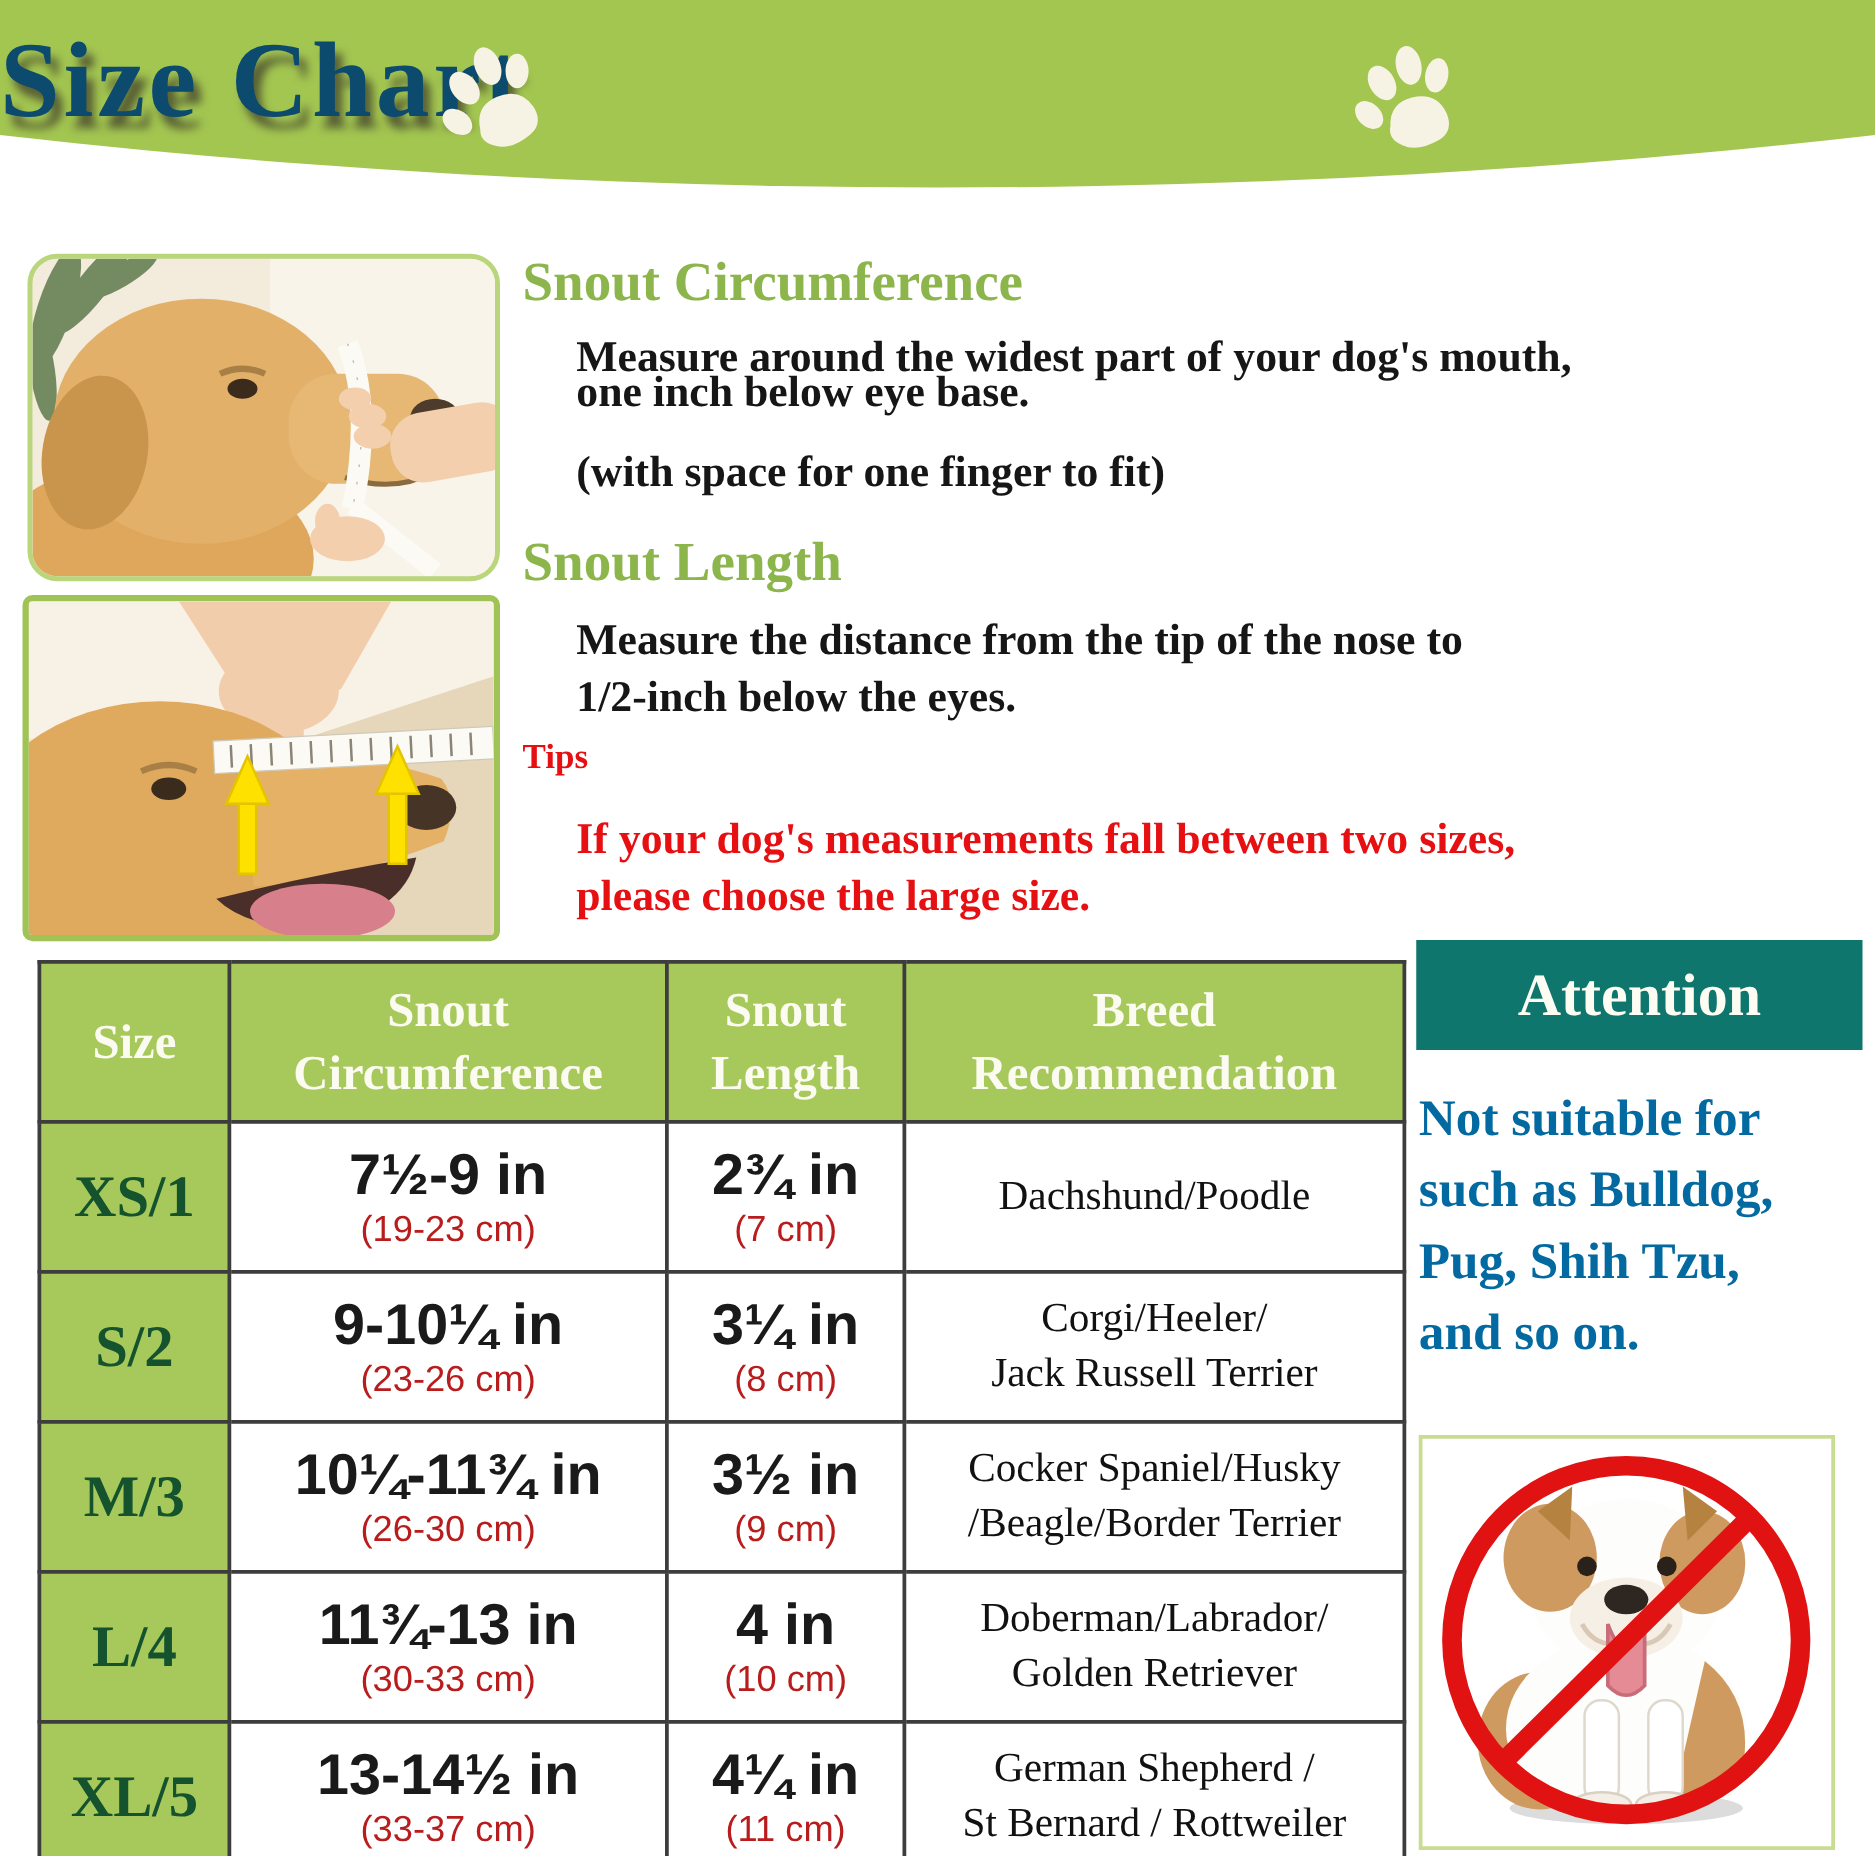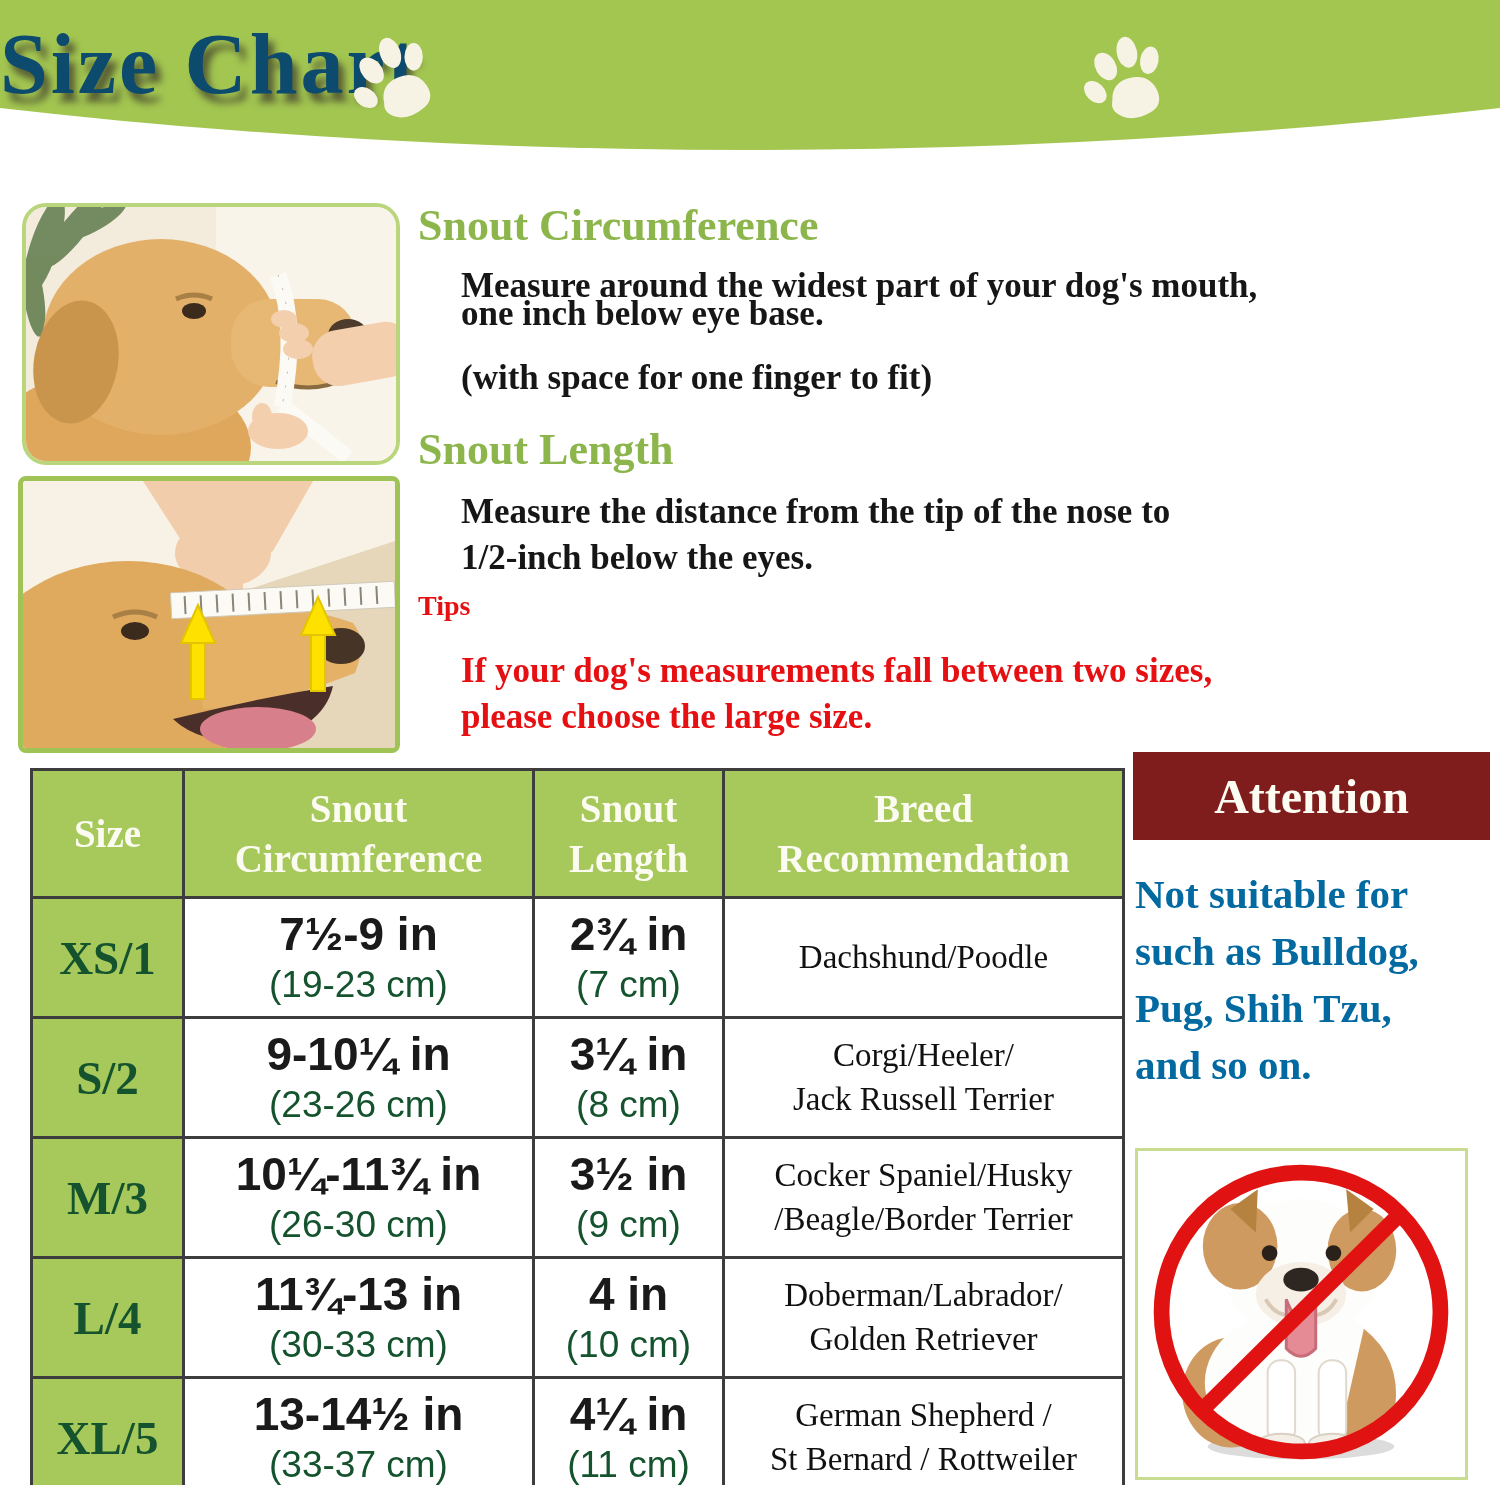--- a/index.html
+++ b/index.html
@@ -45,27 +45,27 @@
     border-collapse: collapse; table-layout: fixed; width: 1092px; margin-top: 16px;
   }
   .size-table td, .size-table th { border: 3px solid #3d3d3d; text-align: center; vertical-align: middle; padding: 0; }
   .size-table th {
     background: #a7c95c; color: #fcfbf1; font-weight: bold;
     font-size: 39px; line-height: 1.28; height: 128px;
   }
   .size-table tr.data-row { height: 120px; }
   td.size-cell { background: #a7c95c; color: #14532d; font-weight: bold; font-size: 47px; }
   .in-val { font-family: "Liberation Sans", sans-serif; font-weight: bold; font-size: 46px; color: #1a1a1a; line-height: 1.12; }
-  .cm-val { font-family: "Liberation Sans", sans-serif; font-size: 37px; color: #14532d; margin-top: 3px; }
+  .cm-val { font-family: "Liberation Sans", sans-serif; font-size: 29px; color: #b91c1c; margin-top: 3px; }
   .breed-line { font-size: 33px; color: #111; line-height: 1.32; }
 
   
   .attn-head {
     position: absolute; left: 1133px; top: 752px; width: 357px; height: 88px;
-    background: #7f1d1d; color: #fdfcf2; font-size: 48px; font-weight: bold;
+    background: #0f766e; color: #fdfcf2; font-size: 48px; font-weight: bold;
     display: flex; align-items: center; justify-content: center;
   }
   .attn-text { position: absolute; left: 1135px; top: 866px; width: 360px; }
   .attn-line { font-size: 41px; font-weight: bold; color: #0369a1; line-height: 57px; white-space: nowrap; }
   .bulldog-box {
     position: absolute; left: 1135px; top: 1148px; width: 333px; height: 332px;
     border: 3px solid #c9dd92; background: #fff;
   }
 </style>
 </head>

